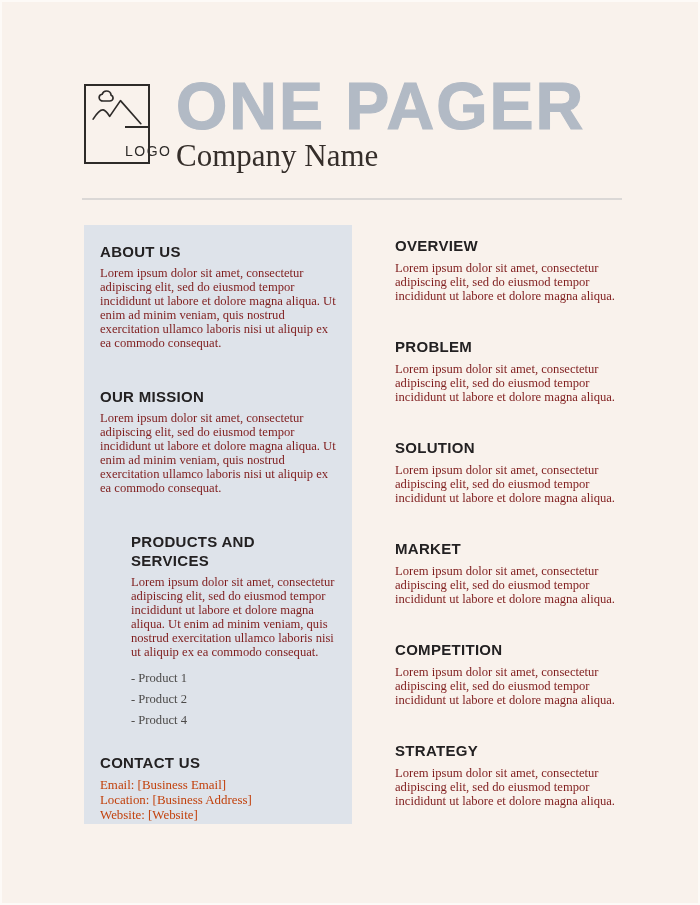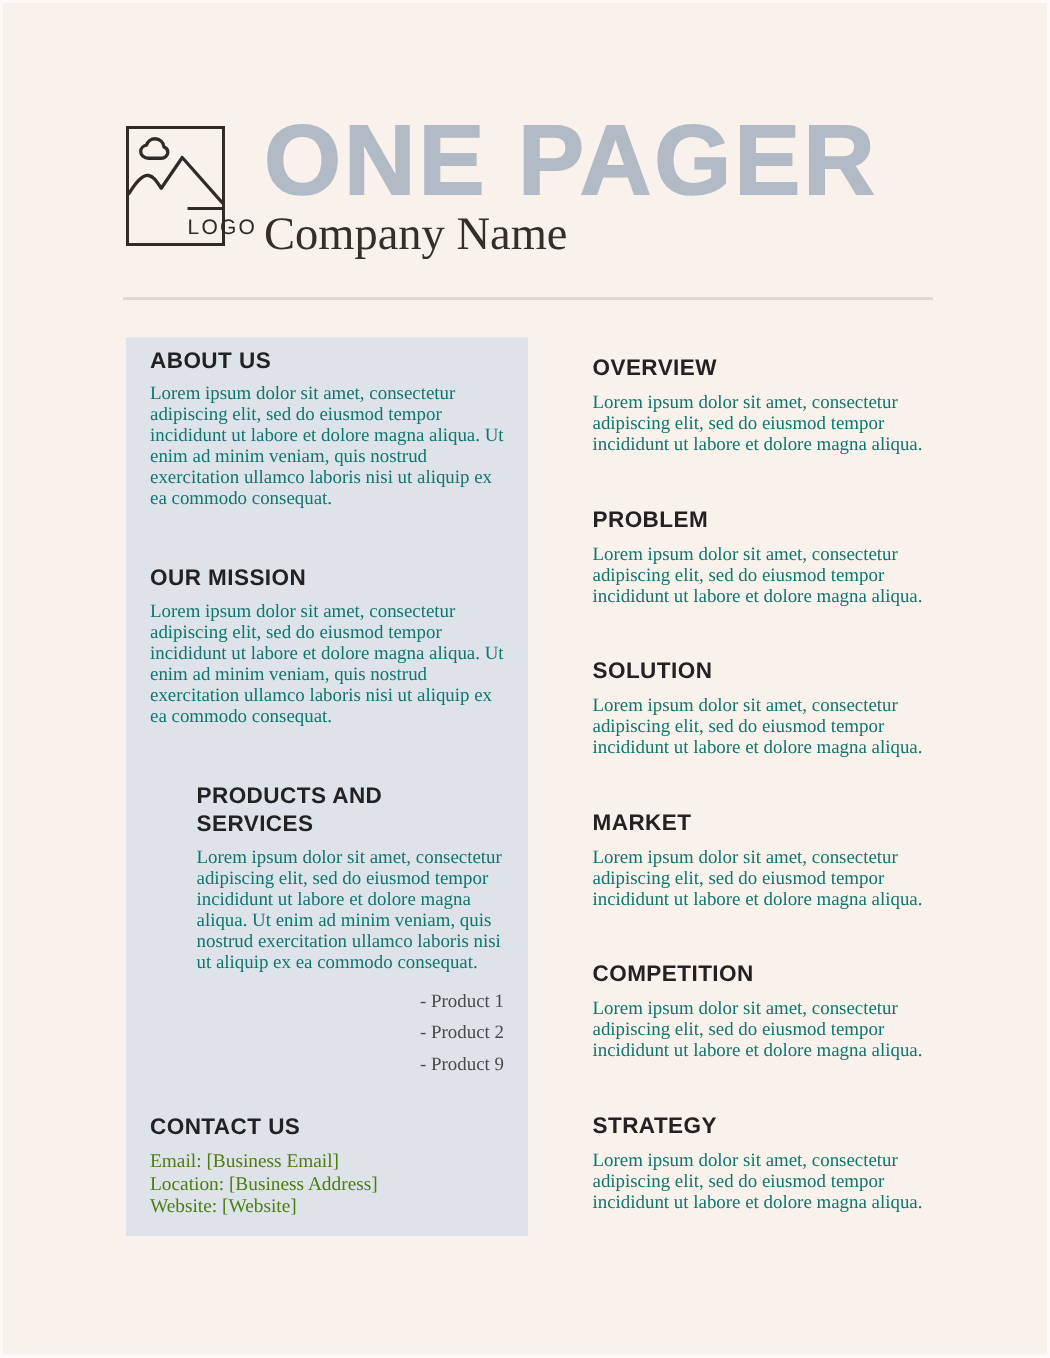--- a/index.html
+++ b/index.html
@@ -35,21 +35,21 @@
   }
   .logo-art { flex: 1 1 auto; display: block; width: 100%; }
   .logo-label {
     border-top: 2px solid #2e2b29;
     text-align: right;
     font-family: "Liberation Sans", sans-serif;
     font-size: 14px;
     letter-spacing: 1.5px;
     color: #2e2b29;
     line-height: 1;
-    padding: 4px 0 4px;
+    padding: 16px 0 4px;
     margin-left: 39px;
   }
   .page-title {
     font-family: "Liberation Sans", sans-serif;
     font-weight: bold;
     font-size: 66px;
     line-height: 58px;
     letter-spacing: 2px;
     color: #b2bac5;
     -webkit-text-stroke: 1.2px #b2bac5;
@@ -78,50 +78,50 @@
     font-size: 15px;
     line-height: 19px;
     letter-spacing: 0.3px;
     color: #232122;
     margin: 0 0 5px 0;
   }
   .sec-body {
     margin: 0;
     font-size: 12.6px;
     line-height: 14px;
-    color: #0f766e;
+    color: #7f1d1d;
   }
 
   
   .sidebar {
     position: absolute;
     left: 82px;
     top: 223px;
     width: 268px;
     height: 599px;
     background: #dee3ea;
-    padding: 6px 16px;
+    padding: 17px 16px;
     box-sizing: border-box;
   }
   .side-section { margin-bottom: 37px; }
   .side-section.products { margin-bottom: 22px; margin-left: 31px; }
   .side-section.contact { margin-bottom: 0; }
   .side-section.contact .sec-heading { margin-bottom: 6px; }
   .product-list {
     list-style: none;
     margin: 9px 0 0 0;
     padding: 0;
     font-size: 12.6px;
     color: #4c4a49;
   }
-  .product-list li { line-height: 21px; text-align: right; }
+  .product-list li { line-height: 21px; }
   .contact-lines div {
     font-size: 12.9px;
     line-height: 15px;
-    color: #4d7c0f;
+    color: #c2410c;
   }
 
   
   .main-col {
     position: absolute;
     left: 393px;
     top: 234px;
     width: 238px;
   }
   .main-section { margin-bottom: 34px; }
@@ -159,21 +159,21 @@
       <h2 class="sec-heading">OUR MISSION</h2>
       <p class="sec-body">Lorem ipsum dolor sit amet, consectetur adipiscing elit, sed do eiusmod tempor incididunt ut labore et dolore magna aliqua. Ut enim ad minim veniam, quis nostrud exercitation ullamco laboris nisi ut aliquip ex ea commodo consequat.</p>
     </section>
 
     <section class="side-section products">
       <h2 class="sec-heading">PRODUCTS AND SERVICES</h2>
       <p class="sec-body">Lorem ipsum dolor sit amet, consectetur adipiscing elit, sed do eiusmod tempor incididunt ut labore et dolore magna aliqua. Ut enim ad minim veniam, quis nostrud exercitation ullamco laboris nisi ut aliquip ex ea commodo consequat.</p>
       <ul class="product-list">
         <li>- Product 1</li>
         <li>- Product 2</li>
-        <li>- Product 9</li>
+        <li>- Product 4</li>
       </ul>
     </section>
 
     <section class="side-section contact">
       <h2 class="sec-heading">CONTACT US</h2>
       <div class="contact-lines">
         <div>Email: [Business Email]</div>
         <div>Location: [Business Address]</div>
         <div>Website: [Website]</div>
       </div>

